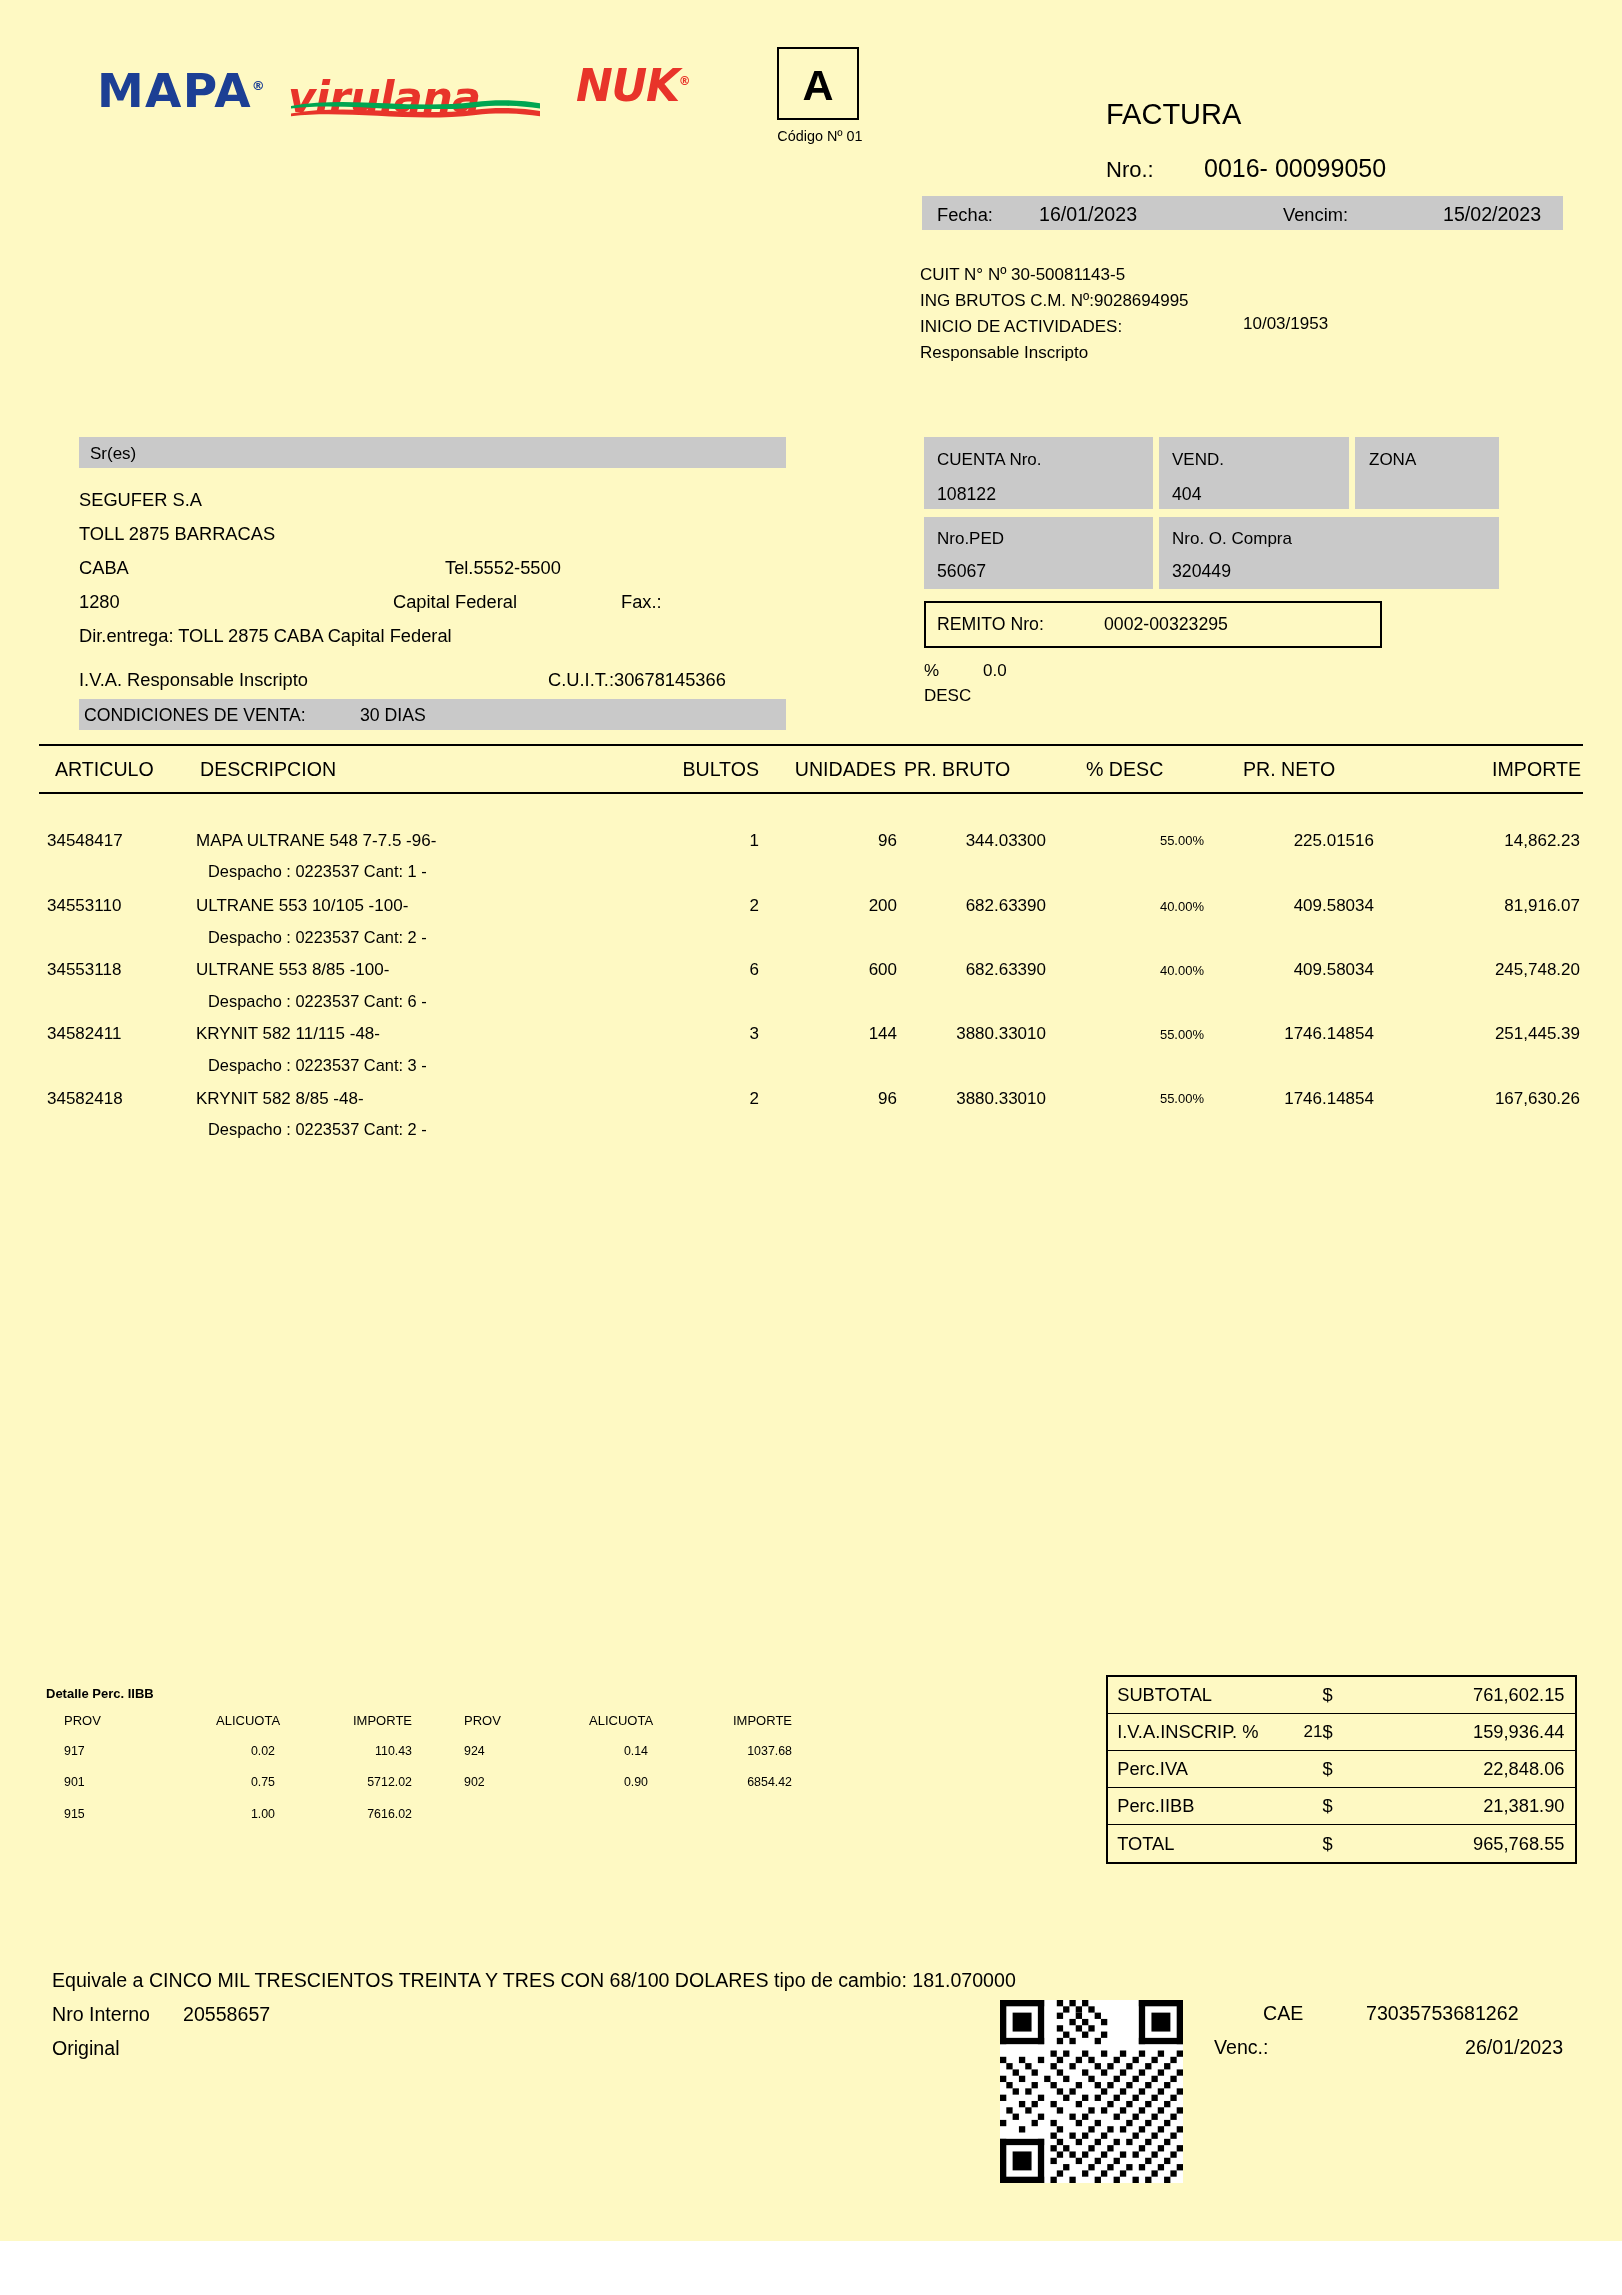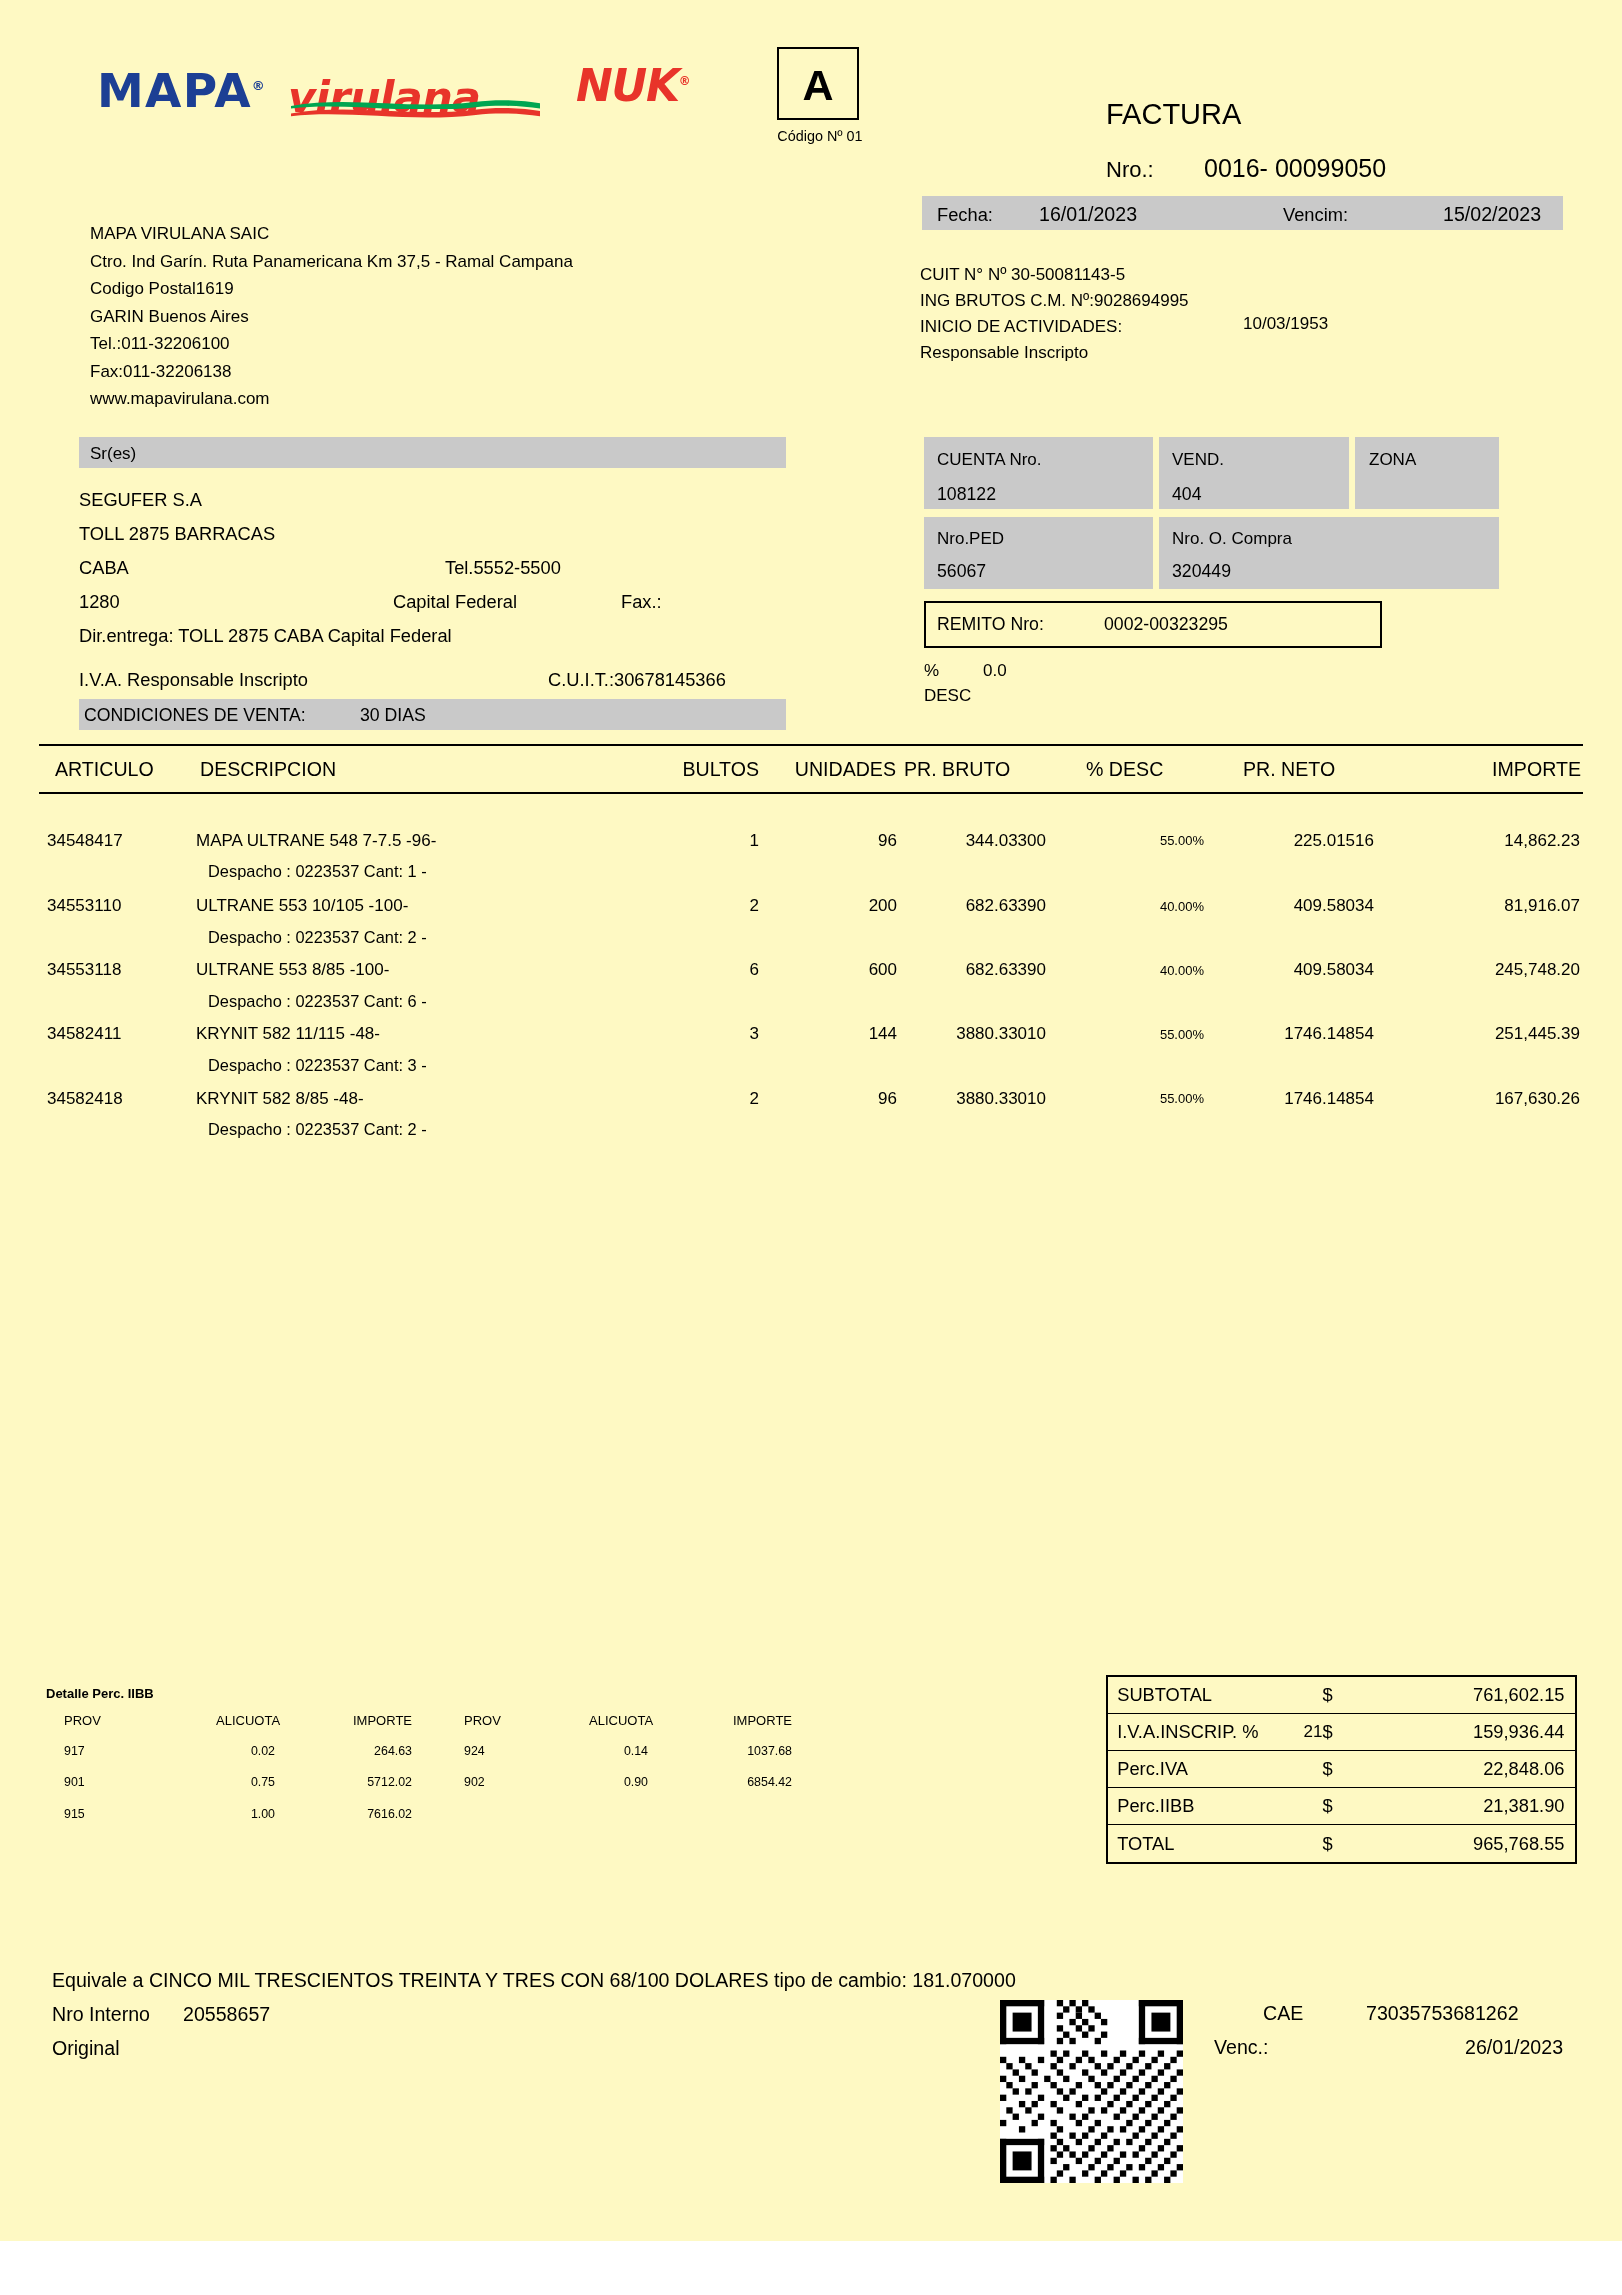--- a/index.html
+++ b/index.html
@@ -264,29 +264,20 @@
   <div class="abs vencim-value">15/02/2023</div>
 
   <div class="abs fiscal">
     <div>CUIT N° Nº 30-50081143-5</div>
     <div>ING BRUTOS C.M. Nº:9028694995</div>
     <div>INICIO DE ACTIVIDADES:</div>
     <div>Responsable Inscripto</div>
   </div>
   <div class="abs inicio-date">10/03/1953</div>
 
-  <div class="abs emisor">
-    <div>MAPA VIRULANA SAIC</div>
-    <div>Ctro. Ind Garín. Ruta Panamericana Km 37,5 - Ramal Campana</div>
-    <div>Codigo Postal1619</div>
-    <div>GARIN Buenos Aires</div>
-    <div>Tel.:011-32206100</div>
-    <div>Fax:011-32206138</div>
-    <div>www.mapavirulana.com</div>
-  </div>
 
   <div class="abs sres-bar"></div>
   <div class="abs sres-label">Sr(es)</div>
   <div class="abs cli-line cli-1">SEGUFER S.A</div>
   <div class="abs cli-line cli-2">TOLL 2875 BARRACAS</div>
   <div class="abs cli-line cli-3">CABA</div>
   <div class="abs cli-line cli-tel">Tel.5552-5500</div>
   <div class="abs cli-line cli-4">1280</div>
   <div class="abs cli-line cli-loc">Capital Federal</div>
   <div class="abs cli-line cli-fax">Fax.:</div>
@@ -386,21 +377,21 @@
   <div class="abs perc-title">Detalle Perc. IIBB</div>
   <div class="perc-h ph-prov1">PROV</div>
   <div class="perc-h ph-ali1">ALICUOTA</div>
   <div class="perc-h ph-imp1">IMPORTE</div>
   <div class="perc-h ph-prov2">PROV</div>
   <div class="perc-h ph-ali2">ALICUOTA</div>
   <div class="perc-h ph-imp2">IMPORTE</div>
 
   <div class="perc-c pc-prov1" style="top:1744px">917</div>
   <div class="perc-c pc-ali1" style="top:1744px">0.02</div>
-  <div class="perc-c pc-imp1" style="top:1744px">264.63</div>
+  <div class="perc-c pc-imp1" style="top:1744px">110.43</div>
   <div class="perc-c pc-prov2" style="top:1744px">924</div>
   <div class="perc-c pc-ali2" style="top:1744px">0.14</div>
   <div class="perc-c pc-imp2" style="top:1744px">1037.68</div>
 
   <div class="perc-c pc-prov1" style="top:1775px">901</div>
   <div class="perc-c pc-ali1" style="top:1775px">0.75</div>
   <div class="perc-c pc-imp1" style="top:1775px">5712.02</div>
   <div class="perc-c pc-prov2" style="top:1775px">902</div>
   <div class="perc-c pc-ali2" style="top:1775px">0.90</div>
   <div class="perc-c pc-imp2" style="top:1775px">6854.42</div>

